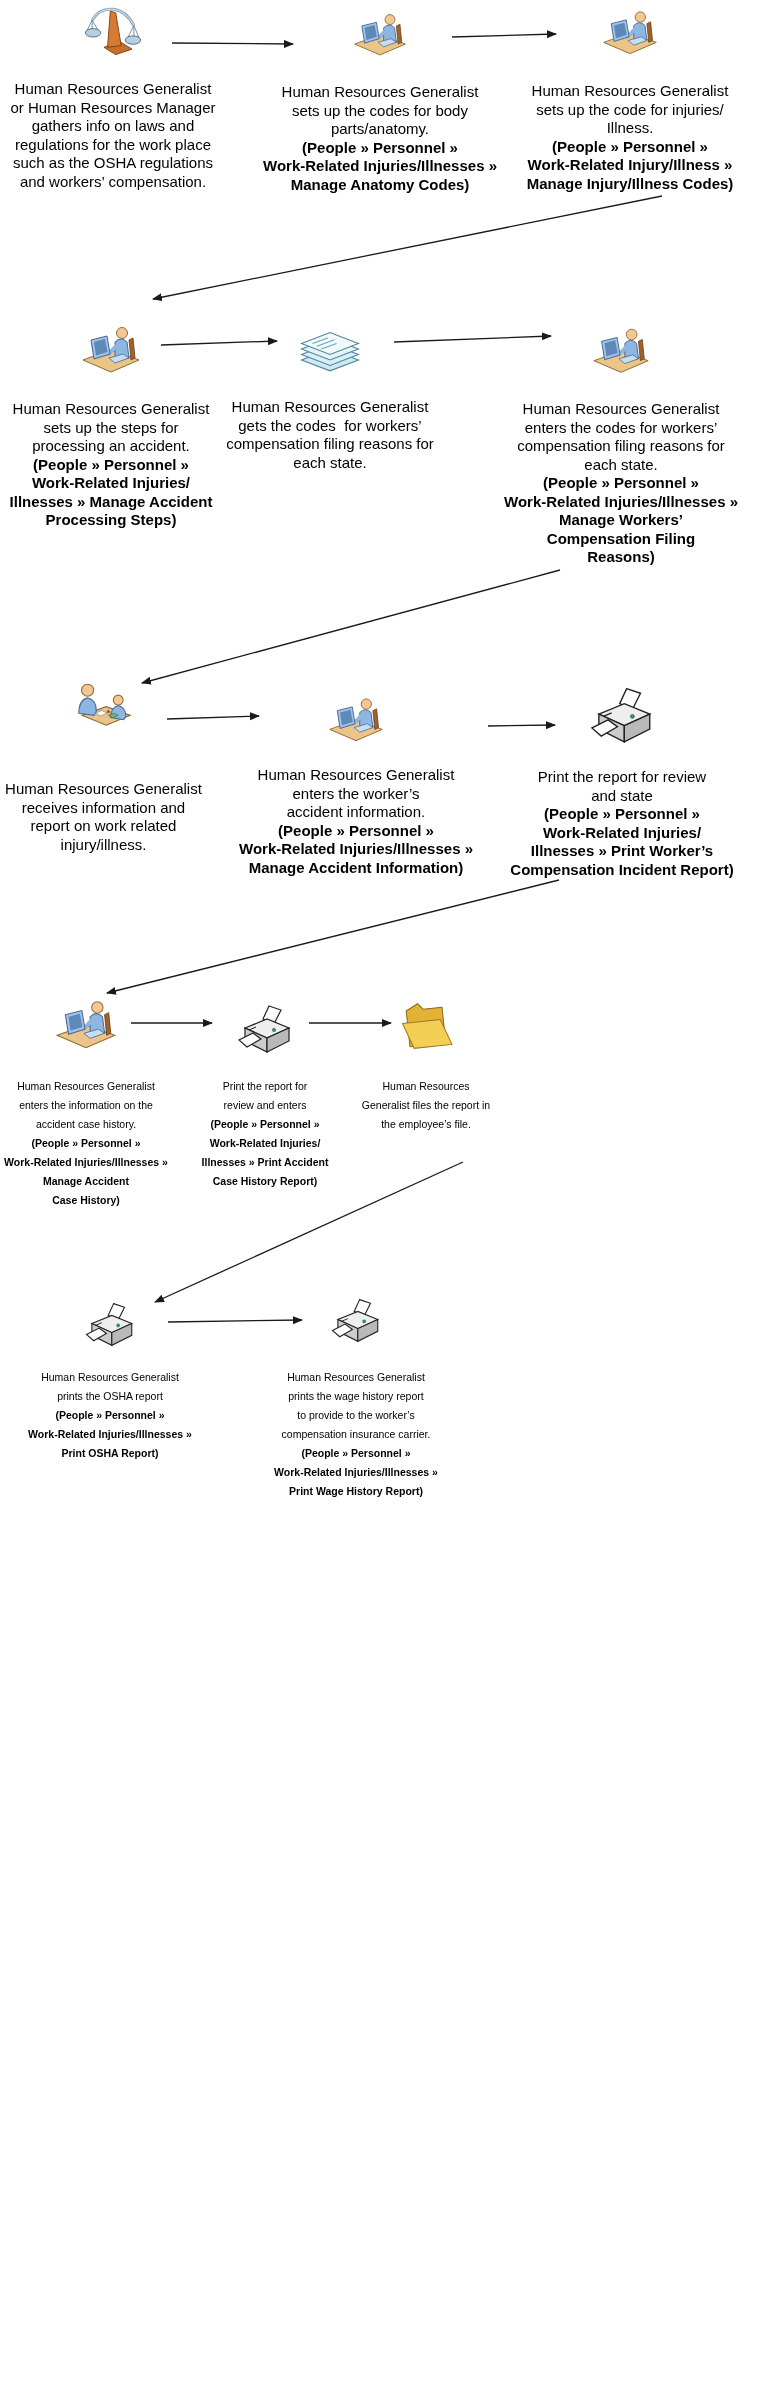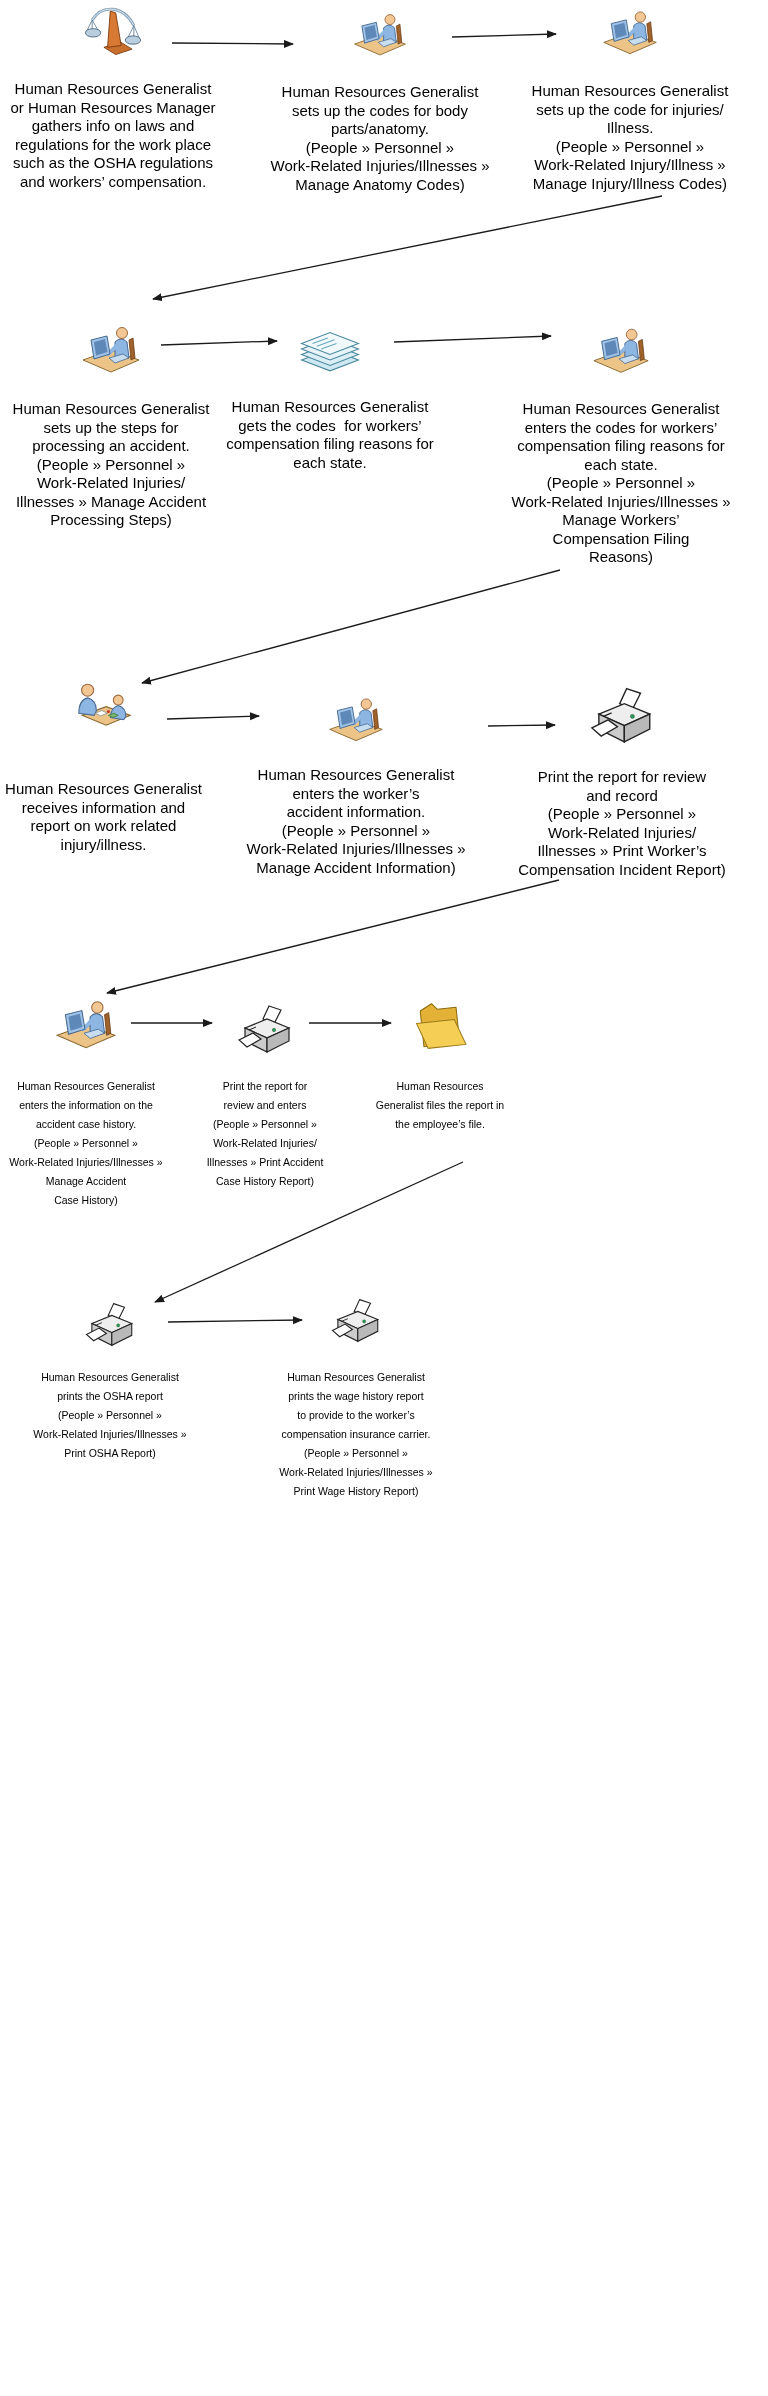--- a/index.html
+++ b/index.html
@@ -5,21 +5,21 @@
   html,body{margin:0;padding:0;}
   body{width:768px;height:2396px;background:#ffffff;position:relative;
        font-family:"Liberation Sans",sans-serif;color:#111;overflow:hidden;}
   .stage{position:absolute;left:0;top:0;width:768px;height:2396px;}
   .arrows{position:absolute;left:0;top:0;width:768px;height:2396px;pointer-events:none;}
   .node{position:absolute;display:flex;flex-direction:column;align-items:center;}
   .icon{flex:0 0 auto;}
   .txt{white-space:pre;text-align:center;color:#000000;}
   .t-lg .txt{font-size:15px;line-height:18.5px;}
   .t-sm .txt{font-size:10.5px;line-height:19px;}
-  .path{font-weight:normal;}
+  .path{font-weight:bold;}
   .path:empty{display:none;}
 </style>
 </head>
 <body>
 
 <svg width="0" height="0" style="position:absolute" aria-hidden="true">
   <defs>
     <symbol id="sym-scales" viewBox="0 0 64 64">
       <polygon points="22,50 40,44 53,52 35,58" fill="#c96f2e" stroke="#7a3c12" stroke-width="1"></polygon>
       <polygon points="29,10 35,12 41,48 26,50" fill="#d87a33" stroke="#7a3c12" stroke-width="1"></polygon>
@@ -197,21 +197,21 @@
     <div class="txt path">(People » Personnel »
 Work-Related Injuries/Illnesses »
 Manage Accident Information)</div>
   </div>
 
   <div class="node t-lg" style="left:484px;top:684px;width:276px">
     <svg class="icon" style="width:86px;height:74px;margin-bottom:10px">
         <use href="#sym-printer"></use>
       </svg>
     <div class="txt">Print the report for review
-and record</div>
+and state</div>
     <div class="txt path">(People » Personnel »
 Work-Related Injuries/
 Illnesses » Print Worker’s
 Compensation Incident Report)</div>
   </div>
 
   <div class="node t-sm" style="left:-4px;top:990px;width:180px">
     <svg class="icon" style="width:66px;height:70px;margin-bottom:17px">
         <use href="#sym-computer-user"></use>
       </svg>
@@ -229,21 +229,21 @@
         <use href="#sym-printer"></use>
       </svg>
     <div class="txt">Print the report for
 review and enters</div>
     <div class="txt path">(People » Personnel »
 Work-Related Injuries/
 Illnesses » Print Accident
 Case History Report)</div>
   </div>
 
-  <div class="node t-sm" style="left:345px;top:988px;width:190px">
+  <div class="node t-sm" style="left:331px;top:988px;width:190px">
     <svg class="icon" style="width:64px;height:82px;margin-bottom:7px">
         <use href="#sym-folder"></use>
       </svg>
     <div class="txt">Human Resources
 Generalist files the report in
 the employee’s file.</div>
 
   </div>
 
   <div class="node t-sm" style="left:-2px;top:1300px;width:224px">

